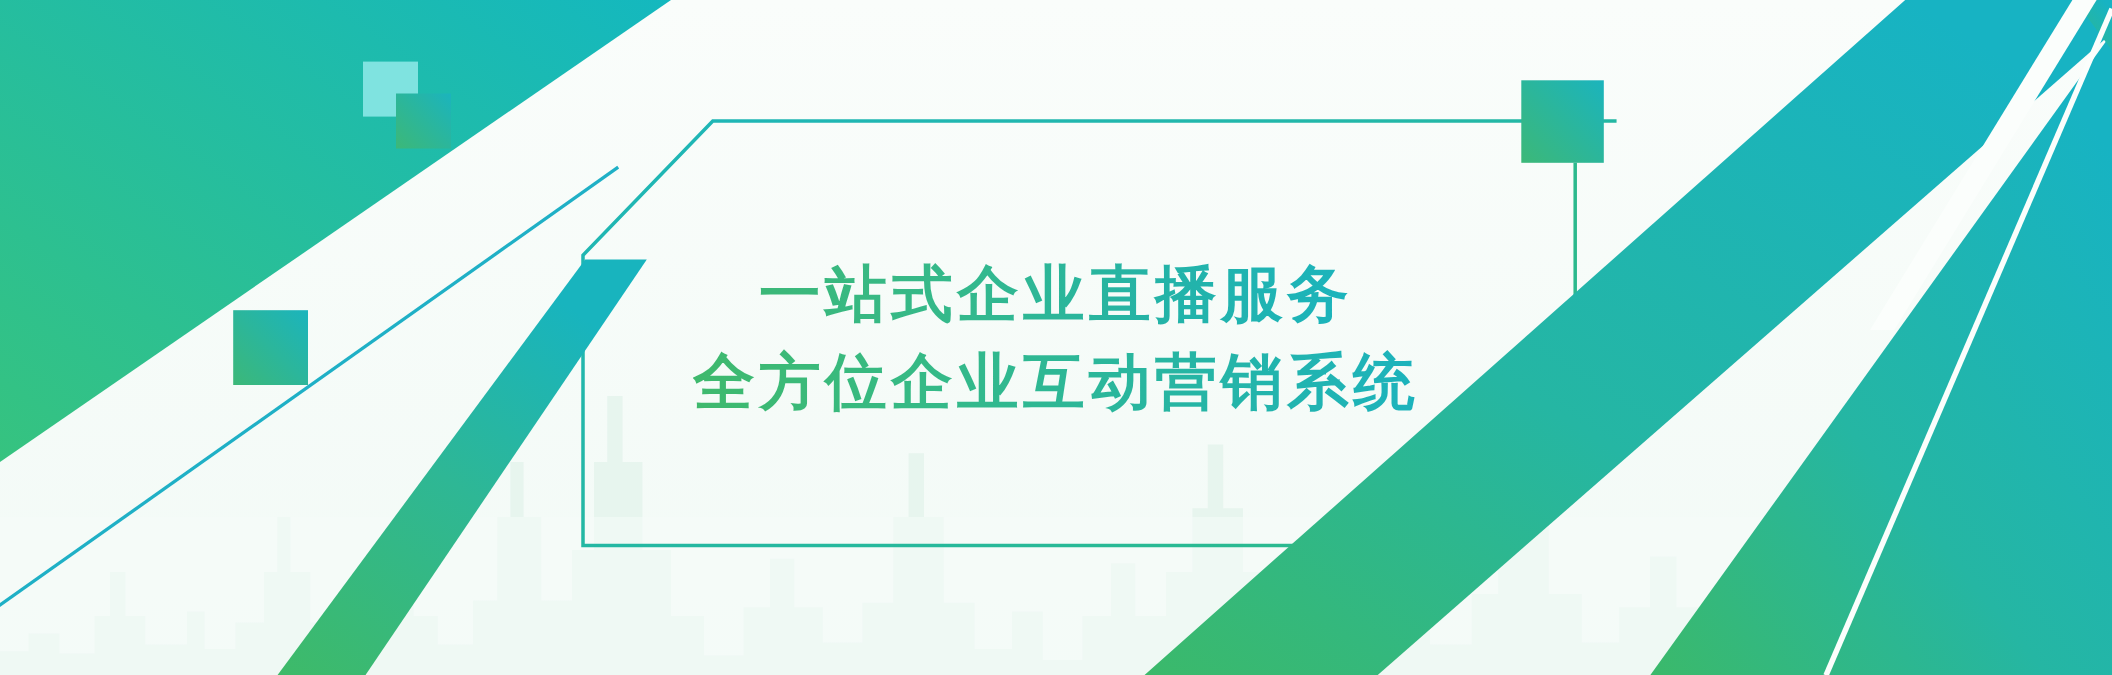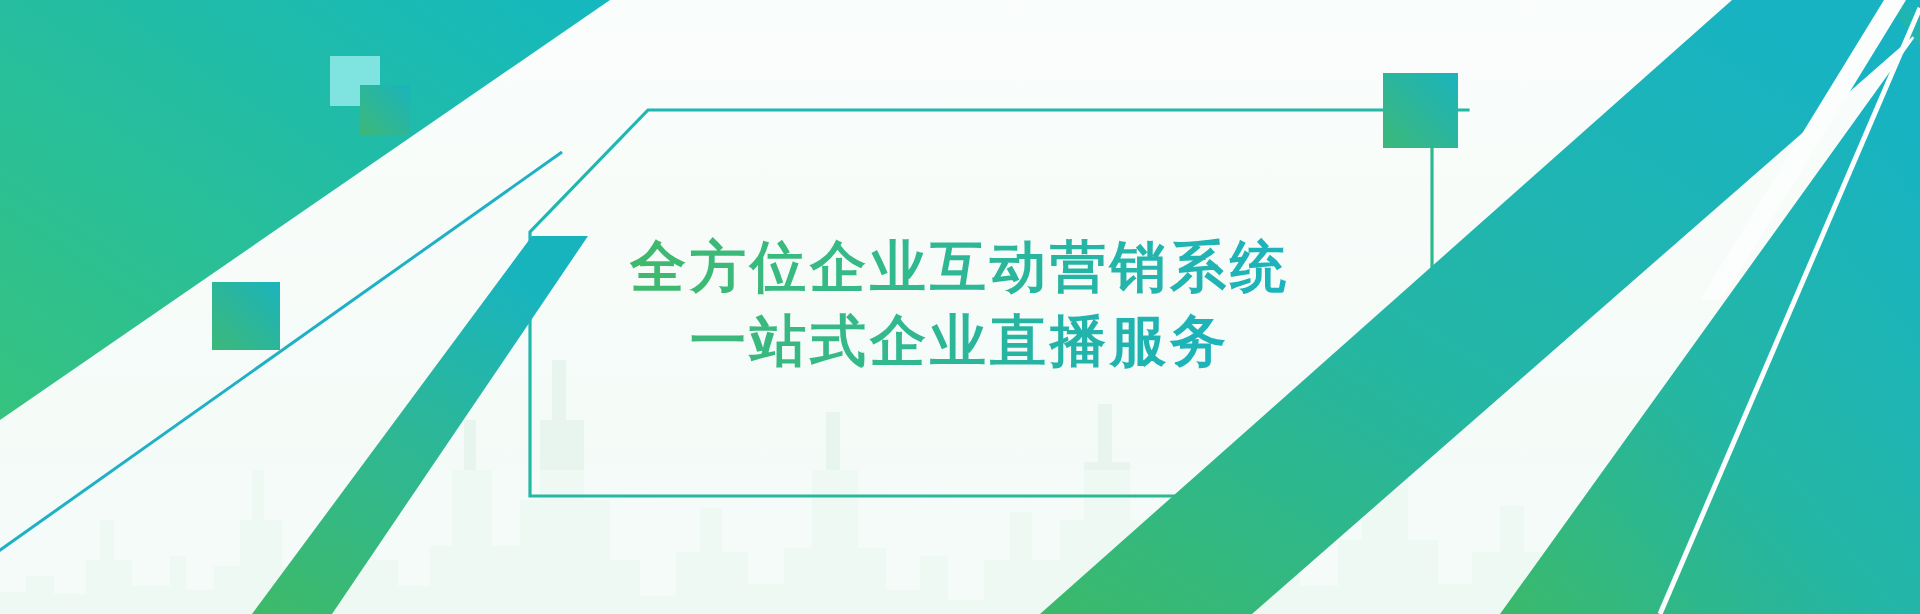--- a/index.html
+++ b/index.html
@@ -148,17 +148,17 @@
       <polygon points="1886,0 1920,0 1920,46" fill="url(#gWedgeRight)"></polygon>
 
       <polygon points="1884,0 1906,0 1722,300 1700,300" fill="#fbfefc"></polygon>
       <line x1="1920" y1="8" x2="1660" y2="614" stroke="#fbfefc" stroke-width="5"></line>
 
       <polygon points="1920,350 1920,614 1560,614" fill="url(#gWedgeRight)" opacity="0"></polygon>
     </g>
   </svg>
 
   <div id="headline">
+    <div class="headline-line line-1">一站式企业直播服务</div>
     <div class="headline-line line-2">全方位企业互动营销系统</div>
-    <div class="headline-line line-1">一站式企业直播服务</div>
   </div>
 
 </div>
 
 </body></html>

